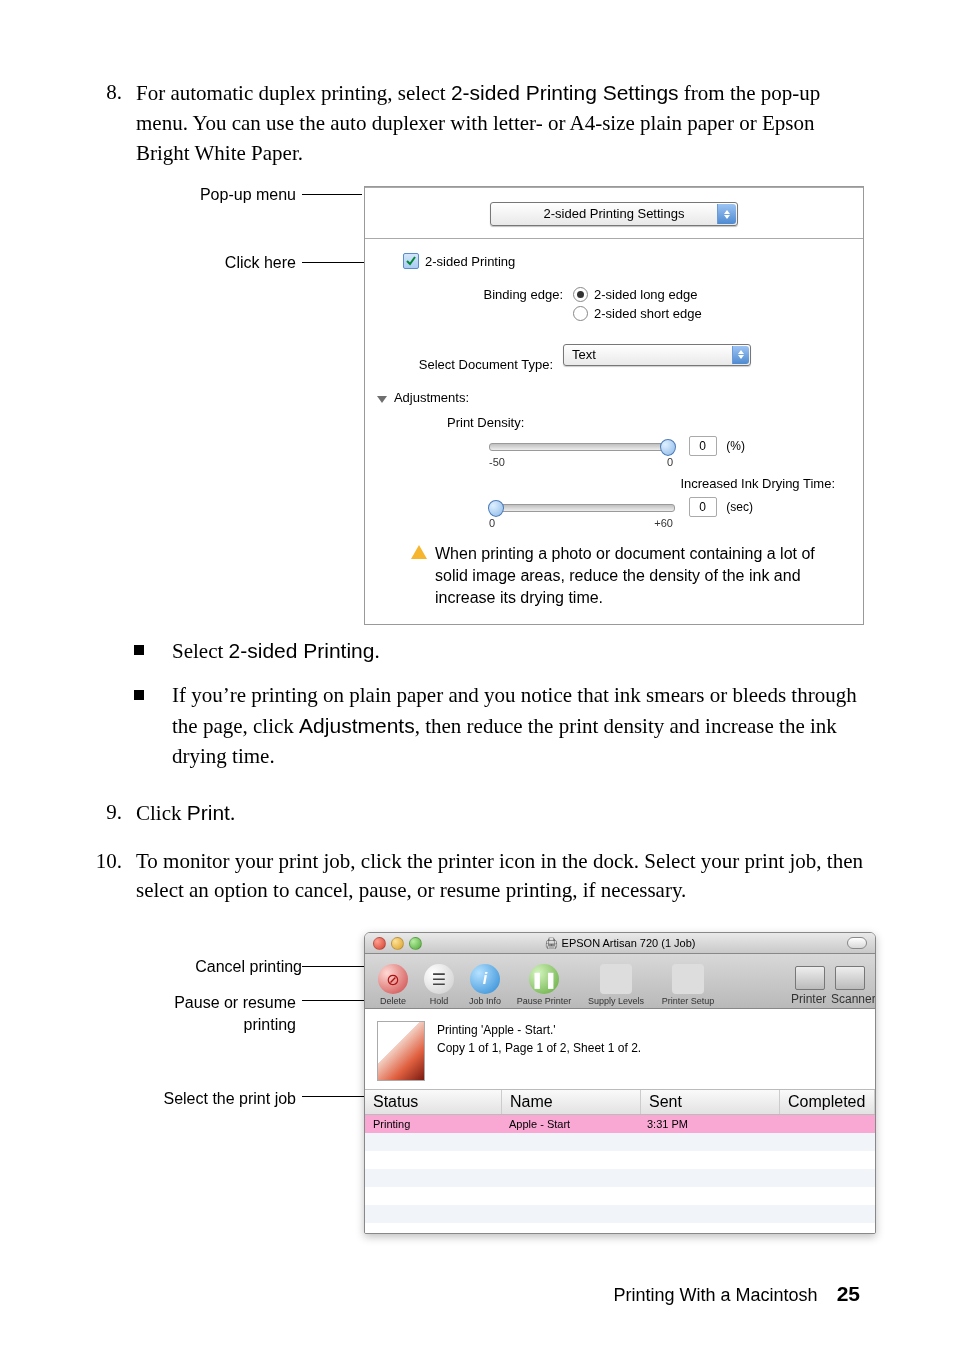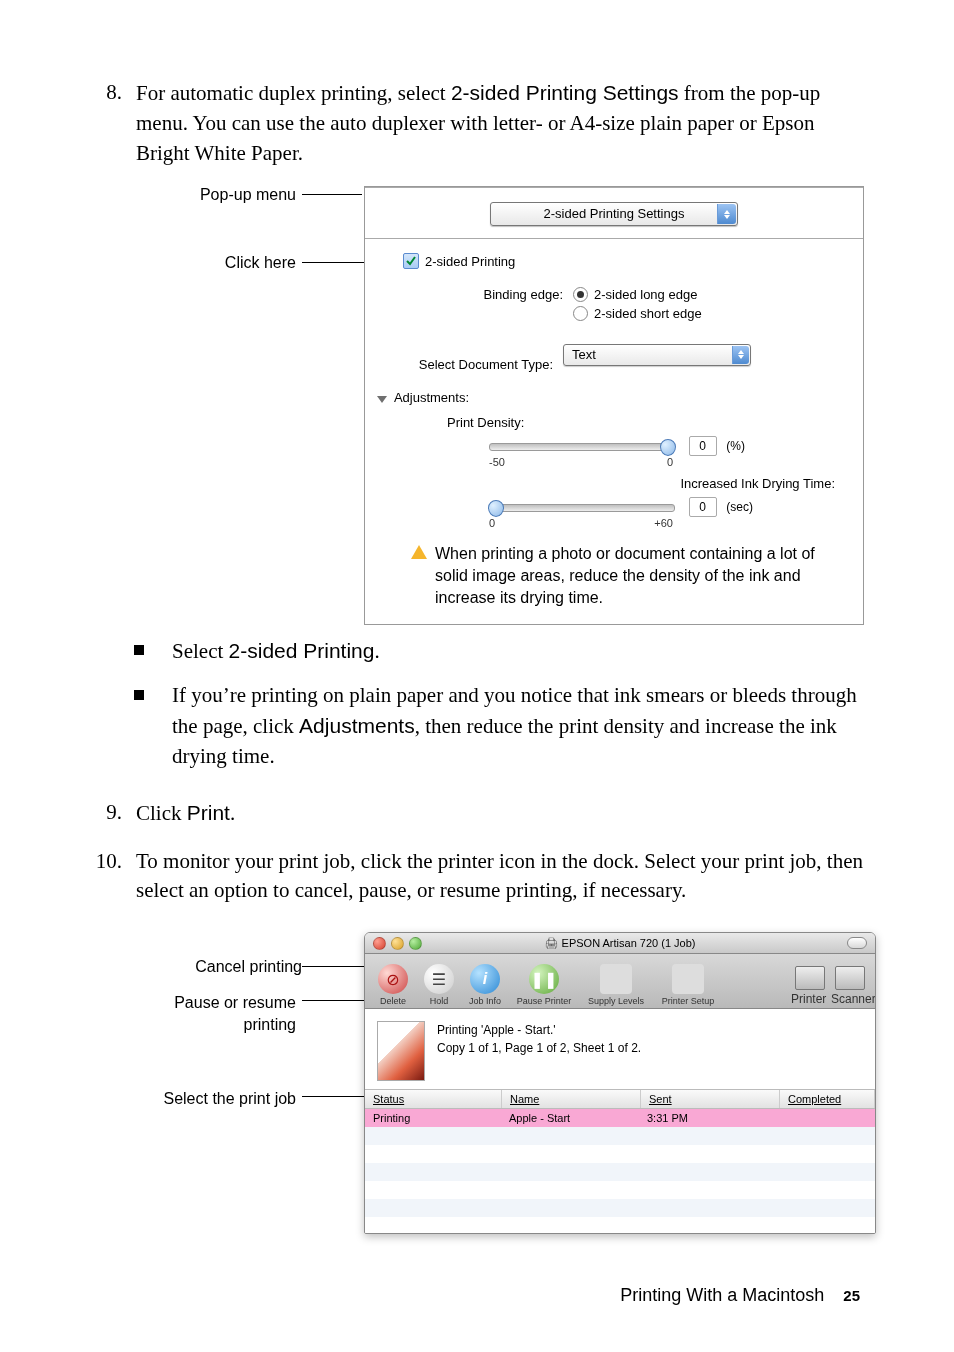--- a/index.html
+++ b/index.html
@@ -256,37 +256,37 @@
   .modeico { width: 38px; text-align:left; font-size:12px; color:#333;}
   .modeico .ic { width:28px;height:22px;margin:0 auto 2px;border:1px solid #777;border-radius:2px;background:linear-gradient(#eee,#bbb);}
   .progress-area { padding: 12px 12px 8px; display:flex; gap:12px; }
   .thumb {
     width: 46px; height: 58px;
     border: 1px solid #aaa;
     background: linear-gradient(135deg,#fff 40%,#f3d0c4 40%,#e06040 70%,#7a1a10 100%);
   }
   .progress-text { font-size: 12px; line-height: 1.5; }
   .q-head { display:flex; background: linear-gradient(#fafafa,#e2e2e2); border-top:1px solid #bbb;border-bottom:1px solid #bbb;}
-  .q-head div { padding:3px 8px; border-right:1px solid #ccc; font-size:11px;text-decoration:underline;}
+  .q-head div { padding:3px 8px; border-right:1px solid #ccc; font-size:16px;}
   .col-status{width:120px;} .col-name{width:122px;} .col-sent{width:122px;} .col-comp{flex:1;}
   .q-row { display:flex; font-size:11px; }
   .q-row div { padding:3px 8px; }
   .q-row.sel { background:#f9a8d4;align-items:flex-end; }
   .stripes div { height: 18px; }
   .stripes div:nth-child(odd){ background:#f1f5fa; }
   .stripes div:nth-child(even){ background:#fff; }
 
   .footer {
     position: absolute;
     bottom: 46px;
     right: 94px;
     font-family: "Helvetica Neue", Arial, sans-serif;
     font-size: 18px;
   }
-  .footer .pg { font-weight: 700; margin-left: 14px; font-size: 15px;}
+  .footer .pg { font-weight: 700; margin-left: 14px; font-size: 21px;}
 </style>
 </head>
 <body>
 
 <div class="page">
 
   <div class="step body-text">
     <div class="step-num">8.</div>
     <div class="step-body">
       <span>For automatic duplex printing, select </span><span class="ui-label">2-sided Printing Settings</span><span> from the pop-up menu. You can use the auto duplexer with letter- or A4-size plain paper or Epson Bright White Paper.</span>

